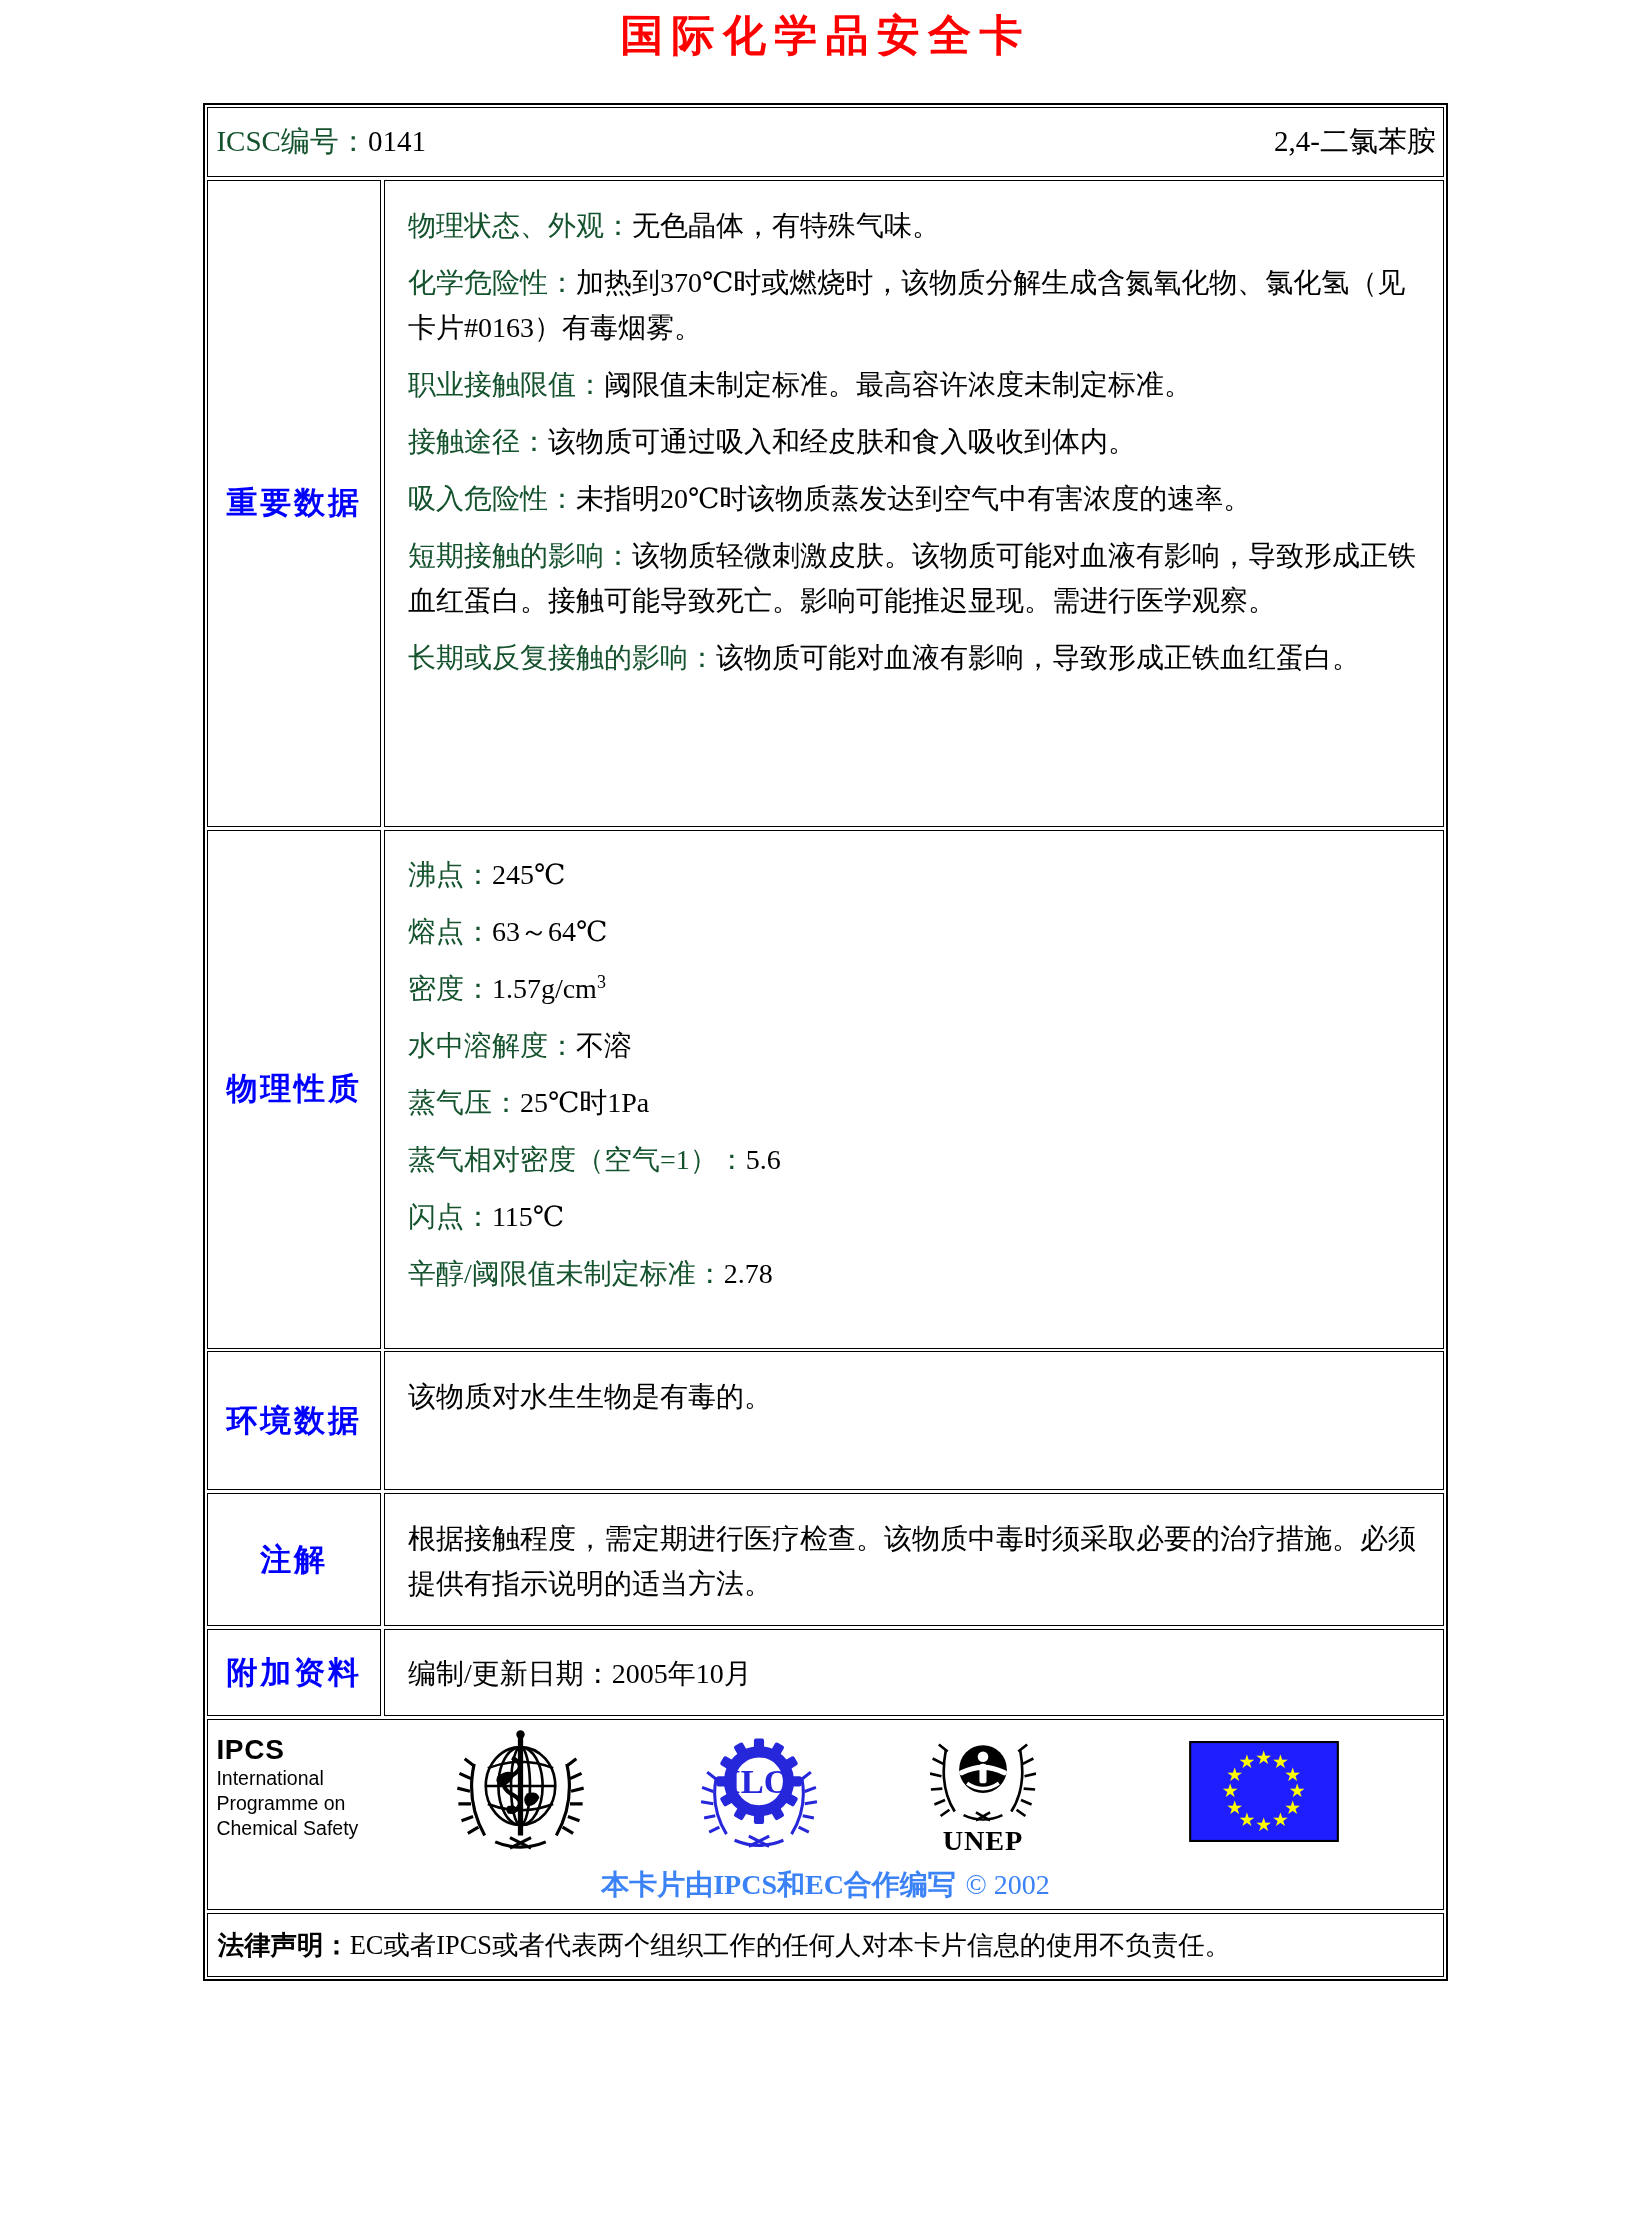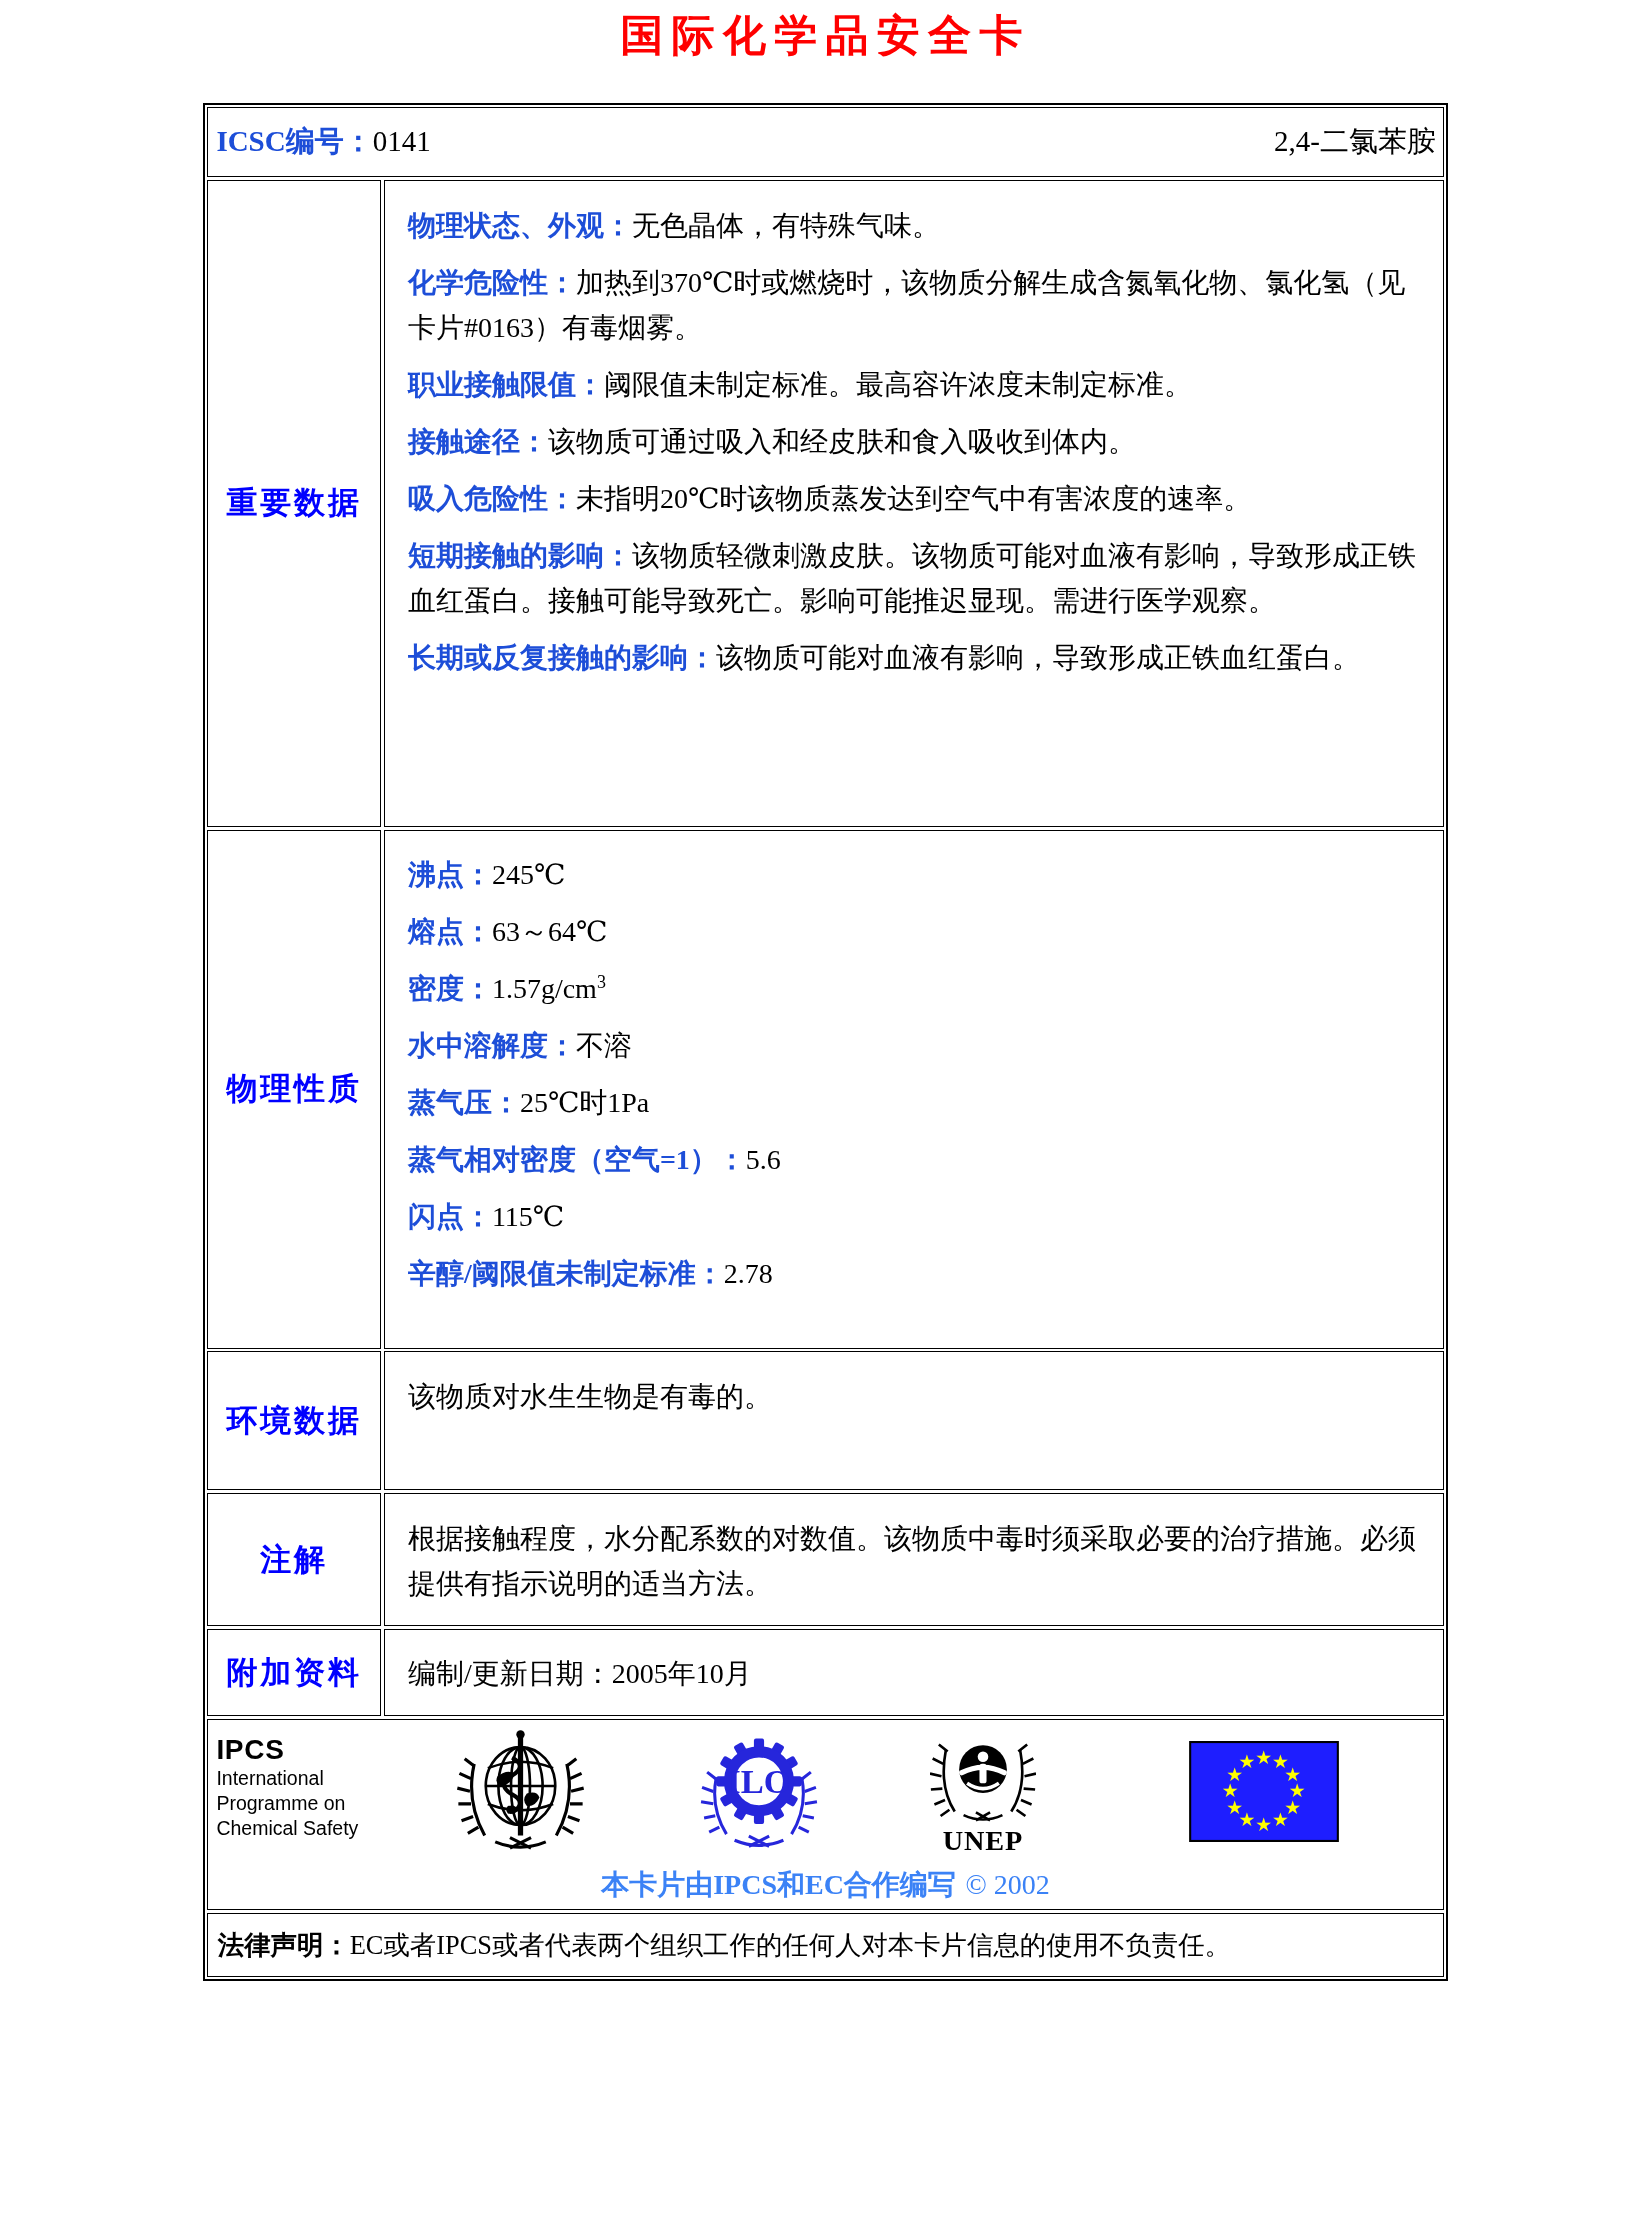--- a/index.html
+++ b/index.html
@@ -18,21 +18,21 @@
     position:absolute; left:203px; top:103px; width:1245px;
     border:2.8px solid #000; background:#fff; padding:2.1px;
     display:grid; grid-template-columns:174px 1fr; gap:2.8px;
   }
   .cell { border:1.4px solid #000; background:#fff; }
   .full { grid-column:1 / -1; }
   .header-cell {
     min-height:70px; display:flex; justify-content:space-between;
     align-items:center; padding:0 7px 0 8.3px; font-size:29px;
   }
-  .lbl { color:#1d4ed8; font-weight:bold; }
+  .lbl { color:#14532d; font-weight:normal; }
   .row-label {
     display:flex; align-items:center; justify-content:center;
     color:#0000ff; font-weight:bold; font-size:31px; text-align:center;
     letter-spacing:2.8px; padding:2.8px;
   }
   .content { padding:9.7px 14px 7px 11px; font-size:28px; line-height:45px; }
   .content p { margin:12px; }
   .r2 { min-height:647px; }
   .r3 { min-height:519px; }
   .r4 { min-height:139px; }
@@ -97,21 +97,21 @@
     <p><span class="lbl">辛醇/阈限值未制定标准：</span><span>2.78</span></p>
   </div>
 
   <div class="cell row-label r4">环境数据</div>
   <div class="cell content r4">
     <p>该物质对水生生物是有毒的。</p>
   </div>
 
   <div class="cell row-label r5">注解</div>
   <div class="cell content r5">
-    <p>根据接触程度，水分配系数的对数值。该物质中毒时须采取必要的治疗措施。必须提供有指示说明的适当方法。</p>
+    <p>根据接触程度，需定期进行医疗检查。该物质中毒时须采取必要的治疗措施。必须提供有指示说明的适当方法。</p>
   </div>
 
   <div class="cell row-label r6">附加资料</div>
   <div class="cell content r6">
     <p>编制/更新日期：2005年10月</p>
   </div>
 
   <div class="cell full logos-cell">
     <div class="ipcs-block">
       <div class="ipcs-acronym">IPCS</div>

